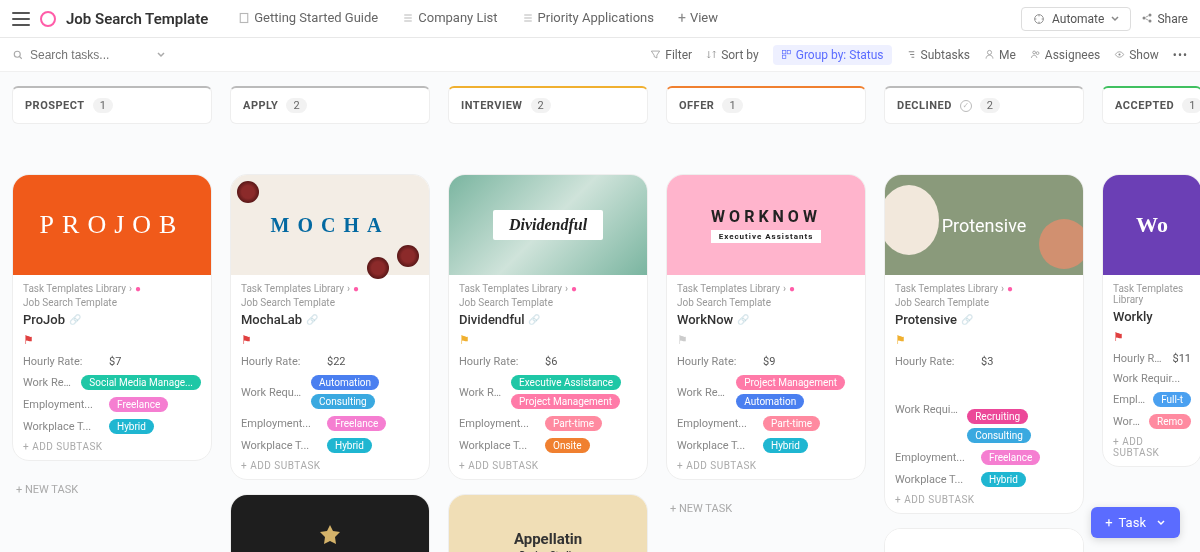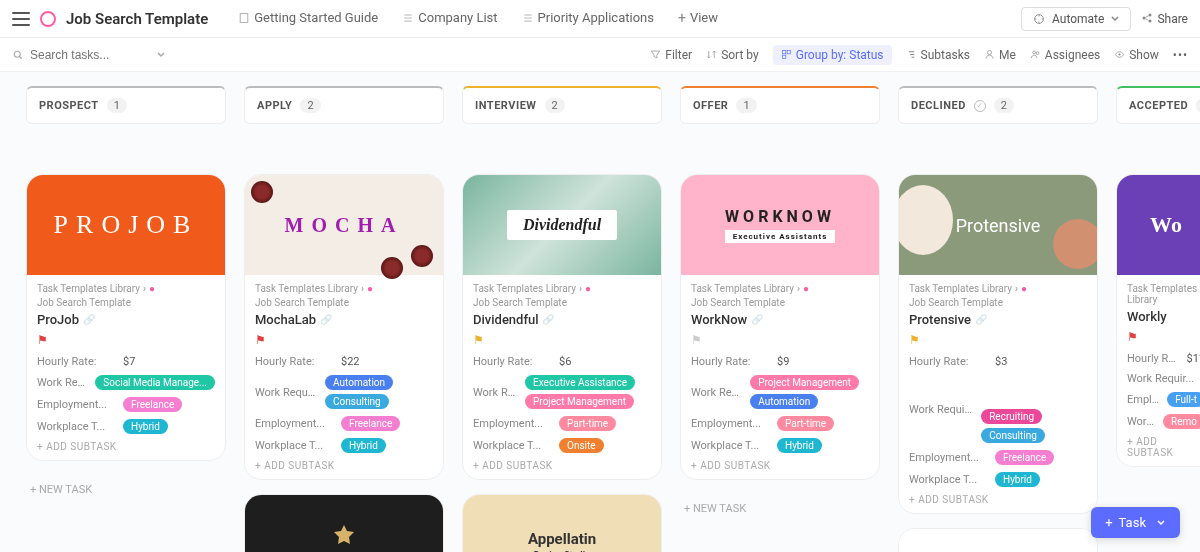--- a/index.html
+++ b/index.html
@@ -15,30 +15,30 @@
 .tab.active .ticon { opacity: 1; }
 .header-right { margin-left: auto; display: flex; align-items: center; gap: 10px; }
 .automate-btn { display: flex; align-items: center; gap: 6px; padding: 4px 10px; border: 1px solid #ddd; border-radius: 4px; cursor: pointer; font-size: 12px; color: #555; }
 .share-btn { display: flex; gap: 4px; font-size: 12px; color: #555; cursor: pointer; }
 .toolbar { display: flex; align-items: center; padding: 6px 12px; background: #fff; height: 34px; gap: 12px; border-bottom: 1px solid #f0f0f0; }
 .search-box { display: flex; align-items: center; gap: 6px; flex: 0 0 160px; }
 .search-box input { border: none; outline: none; font-size: 12px; color: #888; width: 120px; }
 .toolbar-right { margin-left: auto; display: flex; gap: 14px; font-size: 12px; color: #666; }
 .toolbar-item { display: flex; align-items: center; gap: 4px; cursor: pointer; }
 .toolbar-item.grouped { color: #5b6cff; background: #eef0ff; padding: 3px 8px; border-radius: 4px; }
-.board { display: flex; gap: 18px; padding: 14px 26px; overflow-x: auto; height: calc(552px - 72px); }
+.board { display: flex; gap: 18px; padding: 14px 12px; overflow-x: auto; height: calc(552px - 72px); }
 .column { width: 200px; flex: 0 0 200px; }
 .col-header { background: #fff; border: 1px solid #eee; border-radius: 6px; padding: 10px 12px; display: flex; align-items: center; gap: 8px; margin-bottom: 50px; border-top: 2px solid var(--accent); }
 .col-header .name { font-weight: 700; font-size: 11px; letter-spacing: 0.5px; text-transform: uppercase; color: #555; }
 .col-header .count { background: #f2f2f2; border-radius: 10px; padding: 1px 7px; font-size: 11px; color: #666; }
 .col-header .info-icon { width: 12px; height: 12px; border: 1px solid #bbb; border-radius: 50%; display: inline-flex; align-items: center; justify-content: center; font-size: 8px; color: #bbb; }
 .card { background: #fff; border: 1px solid #eee; border-radius: 17px; margin-bottom: 14px; overflow: hidden; }
 .cover { height: 100px; display: flex; flex-direction: column; align-items: center; justify-content: center; font-weight: 700; color: #fff; position: relative; }
 .cov-projob { background: #f05a1a; letter-spacing: 8px; font-size: 26px; font-family: Georgia, serif; font-weight: 400; }
-.cov-mocha { background: #f3ede5; color: #a21caf; letter-spacing: 8px; font-size: 20px; font-family: Georgia, serif; }
+.cov-mocha { background: #f3ede5; color: #0369a1; letter-spacing: 8px; font-size: 20px; font-family: Georgia, serif; }
 .cov-dividendful { background: linear-gradient(135deg,#7ab5a0,#cfe3da,#7ab5a0); color: #333; }
 .cov-dividendful .brush { background: #fff; color: #222; padding: 6px 16px; font-family: Georgia, serif; font-size: 16px; font-style: italic; border-radius: 2px; }
 .cov-worknow { background: #ffb4cc; color: #222; }
 .cov-worknow .brand { letter-spacing: 4px; font-size: 16px; }
 .cov-worknow .sub { background: #fff; color: #222; font-size: 8px; padding: 2px 8px; margin-top: 4px; letter-spacing: 1px; }
 .cov-protensive { background: #8a9a7b; }
 .cov-protensive .brand { font-size: 18px; font-weight: 400; }
 .cov-workly { background: #6b3fb5; }
 .cov-workly .brand { font-size: 22px; font-family: Georgia, serif; }
 .cov-tasko { background: #1e1e1e; color: #d5b36a; }

